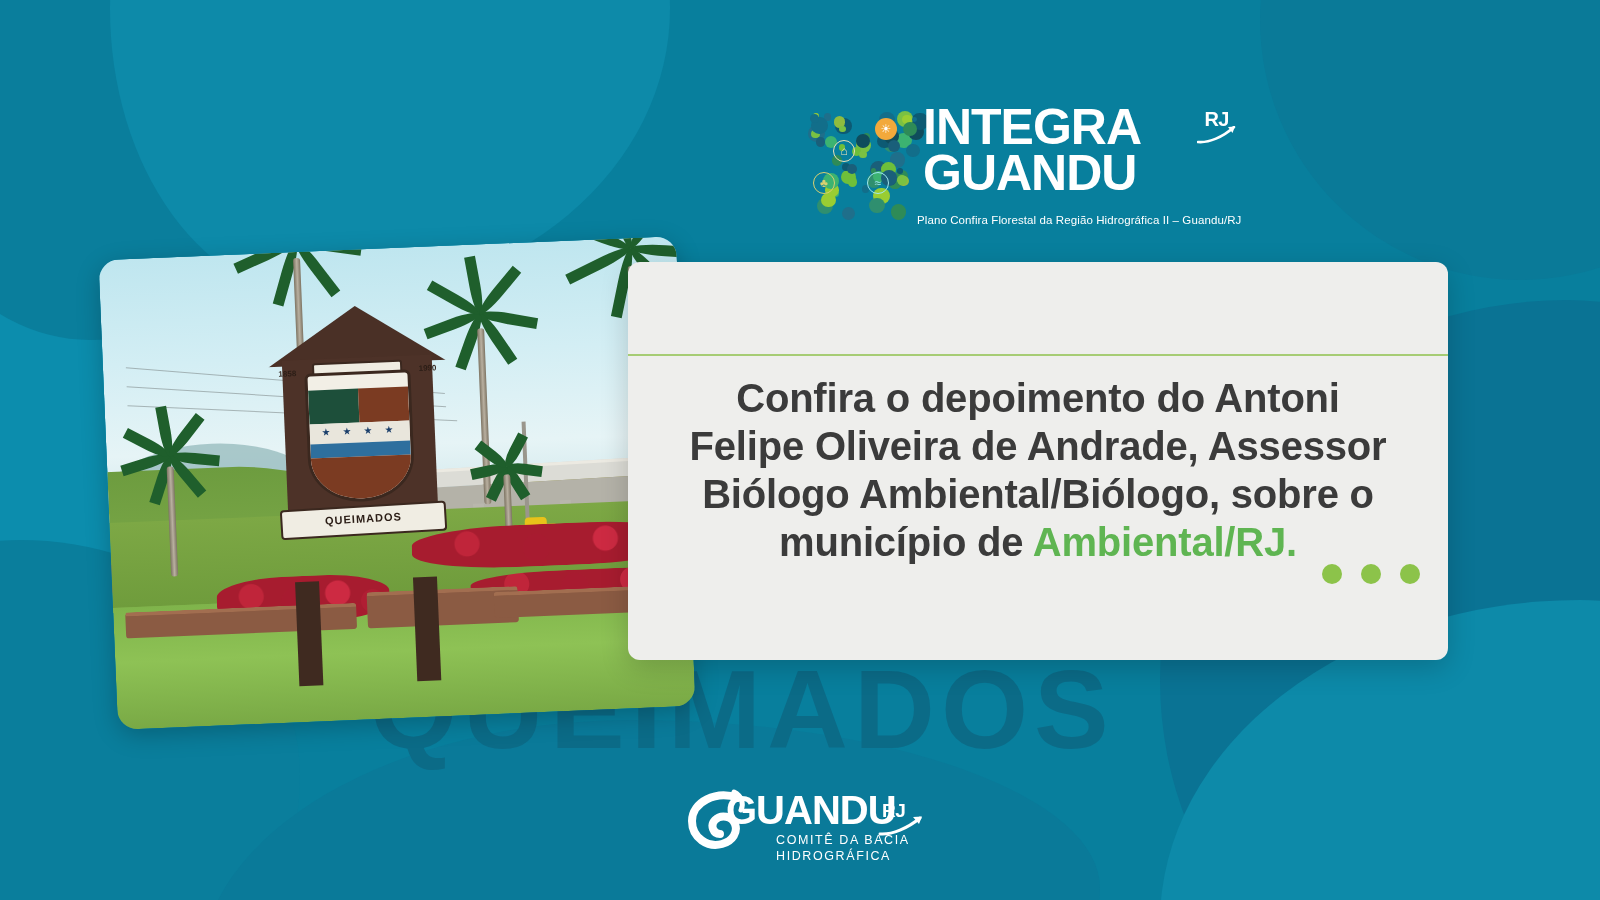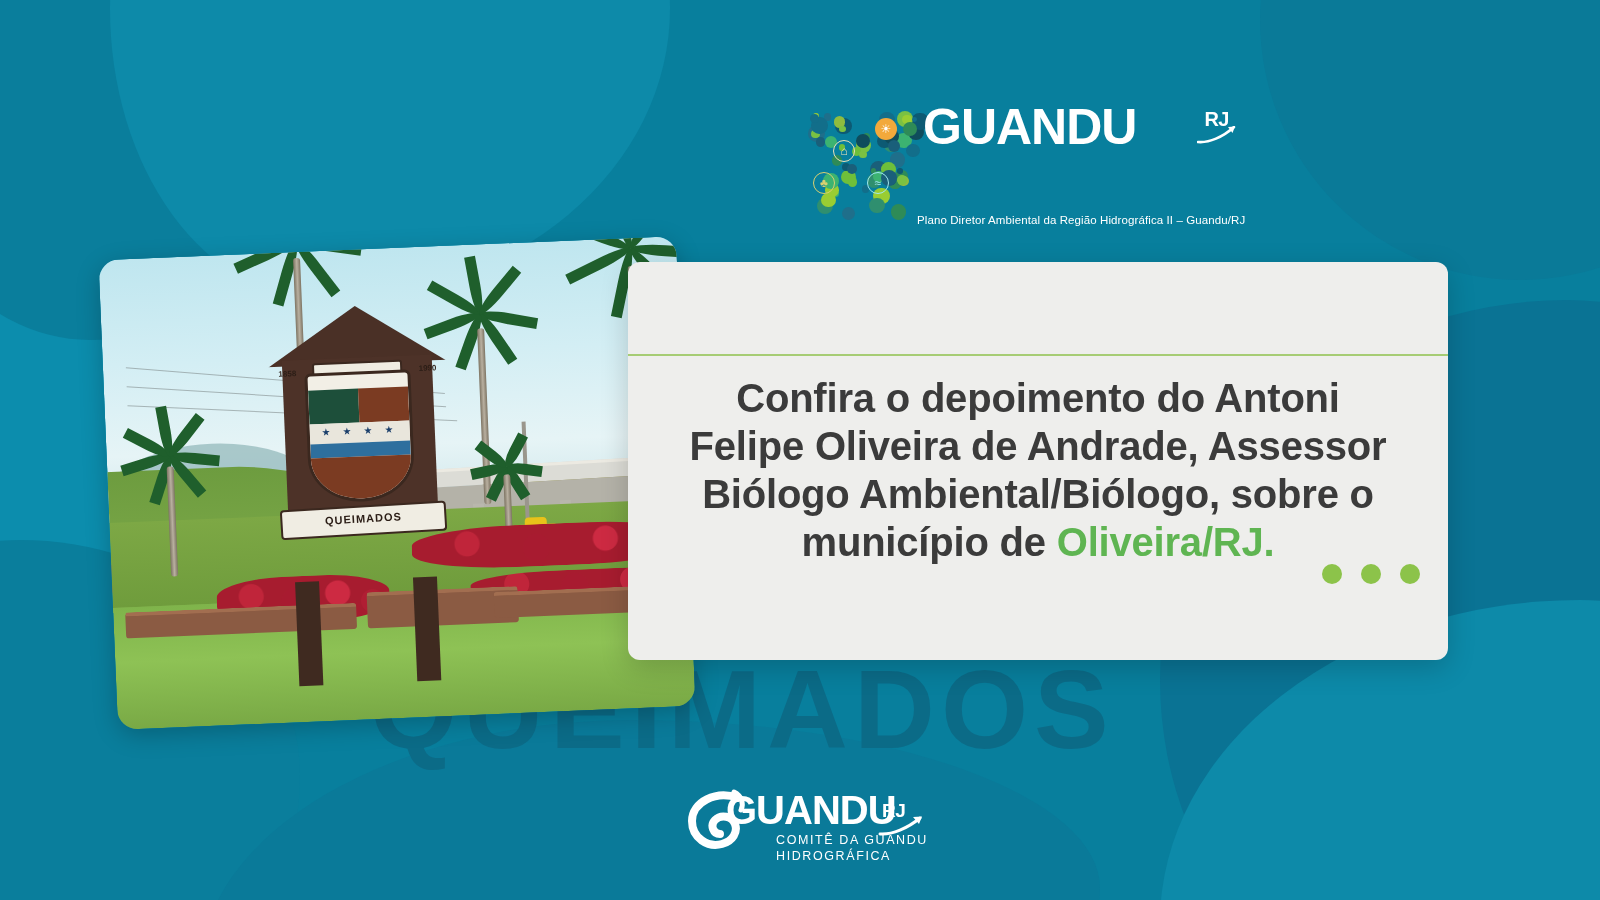--- a/index.html
+++ b/index.html
@@ -448,29 +448,30 @@
       <span style="left: 33.7156px; top: 34.032px; width: 6.74069px; height: 6.74069px; background: rgb(111, 191, 58);"></span>
       <span style="left: 19.6446px; top: 25.7121px; width: 12.0508px; height: 12.0508px; background: rgb(60, 179, 113);"></span>
       <span style="left: 26.7296px; top: 45.4349px; width: 10.3842px; height: 10.3842px; background: rgb(46, 139, 87);"></span>
       <span style="left: 70px; top: 8px; width: 22px; height: 22px; background: rgb(242, 169, 59); border-radius: 50%; color: rgb(255, 255, 255); font-size: 12px; display: flex; align-items: center; justify-content: center;">☀</span>
       <span style="left: 28px; top: 30px; width: 22px; height: 22px; background: transparent; border-radius: 50%; border: 1.5px solid rgb(234, 224, 184); color: rgb(234, 224, 184); font-size: 12px; display: flex; align-items: center; justify-content: center;">⌂</span>
       <span style="left: 8px; top: 62px; width: 22px; height: 22px; background: transparent; border-radius: 50%; border: 1.5px solid rgb(216, 208, 112); color: rgb(216, 208, 112); font-size: 12px; display: flex; align-items: center; justify-content: center;">♣</span>
       <span style="left: 62px; top: 62px; width: 22px; height: 22px; background: transparent; border-radius: 50%; border: 1.5px solid rgb(159, 232, 239); color: rgb(159, 232, 239); font-size: 12px; display: flex; align-items: center; justify-content: center;">≈</span>
     </div>
 
   <div id="integra-wordmark">
+    <div class="logo-line">INTEGRA</div>
     <div class="logo-line">GUANDU</div>
     <div id="logo-rj">RJ</div>
     <svg id="logo-swoosh" viewBox="0 0 40 20">
       <path d="M1 16 C 12 17, 26 11, 37 1" stroke="#ffffff" stroke-width="2.6" fill="none" stroke-linecap="round"></path>
       <path d="M31 1 L 38 0.5 L 35.5 7 Z" fill="#ffffff"></path>
     </svg>
   </div>
 
-  <div id="integra-tagline">Plano Diretor Ambiental da Região Hidrográfica II – Guandu/RJ</div>
+  <div id="integra-tagline">Plano Confira Florestal da Região Hidrográfica II – Guandu/RJ</div>
 </div>
 
 <div id="photo-card">
   <div id="photo">
     <div class="ph-sky"></div>
     <div class="ph-mtn"></div>
 
     <div class="ph-wire" style="left:4%; top:23%; width:320px; transform:rotate(7deg);"></div>
     <div class="ph-wire" style="left:4%; top:27%; width:320px; transform:rotate(6deg);"></div>
     <div class="ph-wire" style="left:4%; top:31%; width:330px; transform:rotate(5deg);"></div>
@@ -589,33 +590,33 @@
   </div>
 </div>
 
 <div id="text-card">
   <div id="card-dots">
     <span></span>
     <span></span>
     <span></span>
   </div>
   <div id="card-divider"></div>
-  <div id="card-text"><span>Confira o depoimento do Antoni Felipe Oliveira de Andrade, Assessor Biólogo Ambiental/Biólogo, sobre o município de </span><span class="hl">Oliveira/RJ.</span></div>
+  <div id="card-text"><span>Confira o depoimento do Antoni Felipe Oliveira de Andrade, Assessor Biólogo Ambiental/Biólogo, sobre o município de </span><span class="hl">Ambiental/RJ.</span></div>
 </div>
 
 <div id="guandu-logo">
   <div id="guandu-inner">
     <svg id="gd-swirl" viewBox="0 0 62 62">
       <path d="M52 10 C 30 2, 6 14, 6 33 C 6 50, 22 60, 36 56 C 47 53, 52 44, 49 36 C 46 28, 35 26, 29 32 C 24 37, 27 46, 34 46" stroke="#ffffff" stroke-width="8" fill="none" stroke-linecap="round"></path>
       <path d="M48 4 C 56 8, 58 16, 55 22" stroke="#ffffff" stroke-width="5" fill="none" stroke-linecap="round"></path>
     </svg>
     <div id="gd-word">GUANDU</div>
     <div id="gd-rj">RJ</div>
     <svg id="gd-swoosh" viewBox="0 0 46 22">
       <path d="M2 18 C 14 19, 30 12, 42 2" stroke="#ffffff" stroke-width="3" fill="none" stroke-linecap="round"></path>
       <path d="M35 1 L 44 0.6 L 41 8 Z" fill="#ffffff"></path>
     </svg>
     <div id="gd-sub">
-      <div>COMITÊ DA GUANDU</div>
+      <div>COMITÊ DA BACIA</div>
       <div>HIDROGRÁFICA</div>
     </div>
   </div>
 </div>
 
 </body></html>

